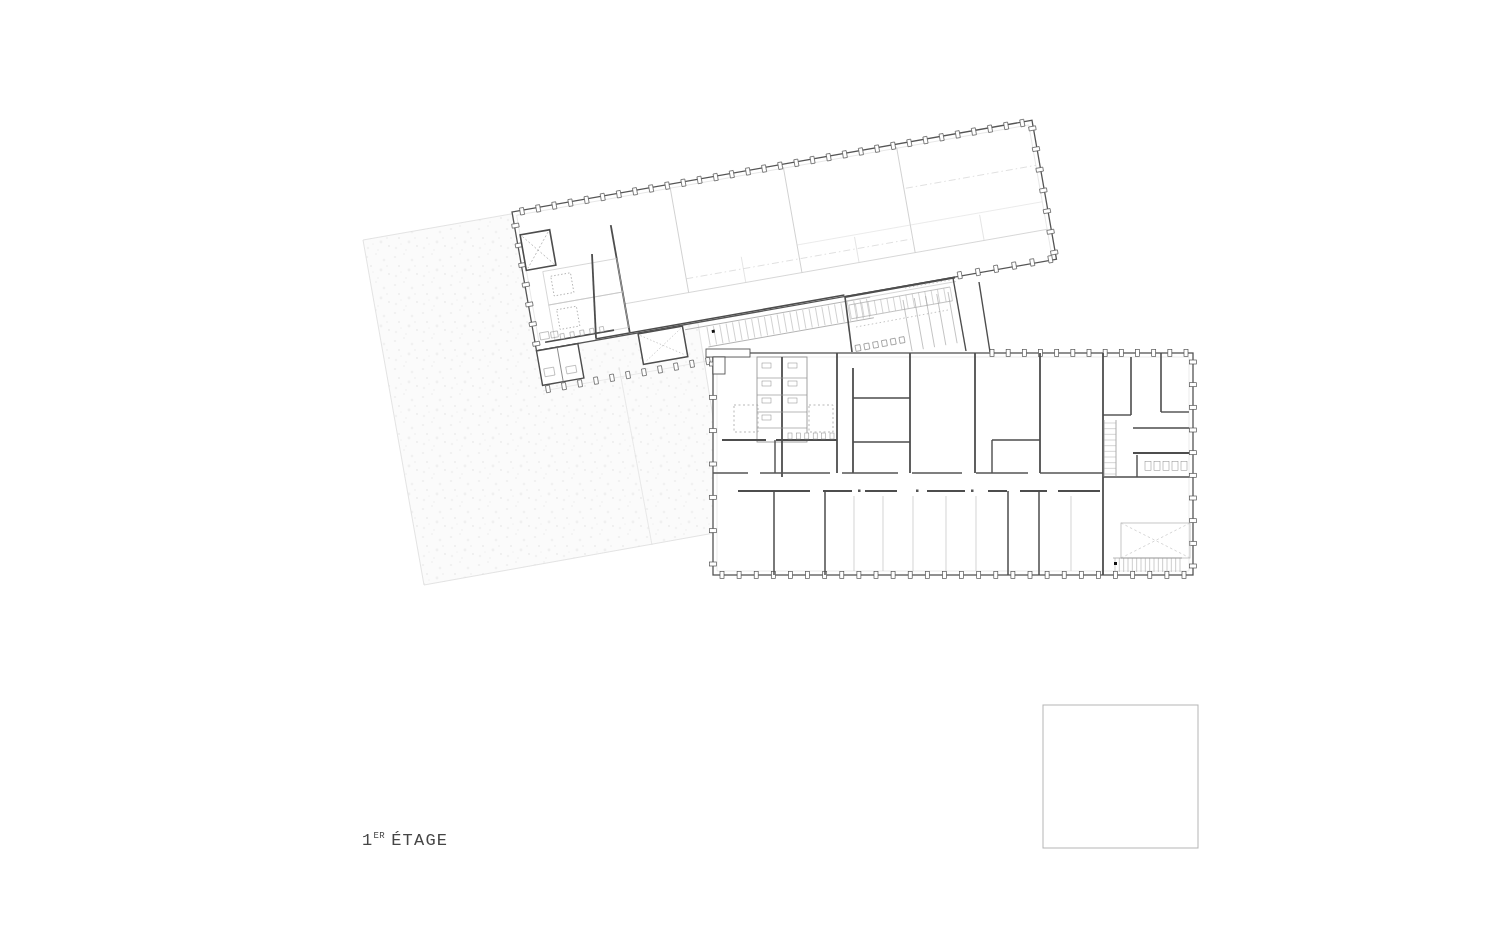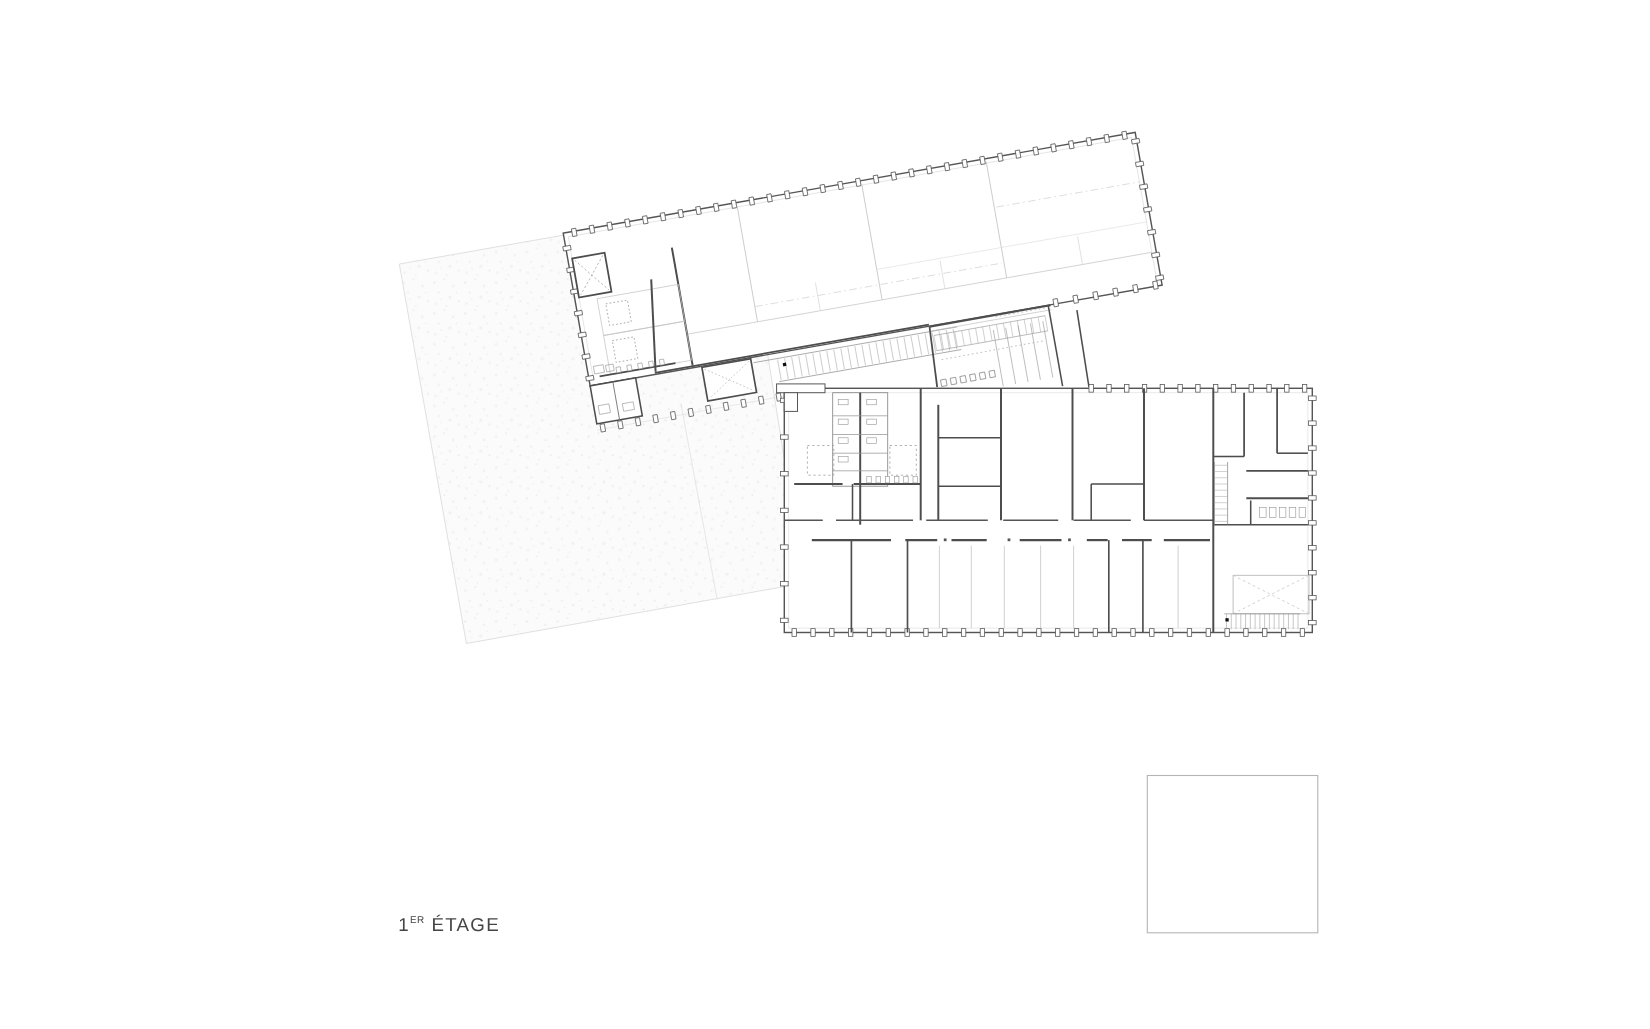--- a/index.html
+++ b/index.html
@@ -1,20 +1,20 @@
 <!DOCTYPE html>
 <html><head>
 <meta charset="utf-8">
 <style>
   html,body{margin:0;padding:0;background:#ffffff;}
   body{width:1500px;height:935px;position:relative;overflow:hidden;
        font-family:"Liberation Sans", sans-serif;}
   #plan{position:absolute;left:0;top:0;}
   .floor-label{position:absolute;left:362px;top:831px;color:#454545;
-    font-size:17px;letter-spacing:1.2px;font-weight:400;}
+    font-size:17px;letter-spacing:1.2px;font-weight:400;font-family:Liberation Mono, monospace;}
   .floor-label sup{font-size:9px;letter-spacing:0.5px;vertical-align:7px;}
   .floor-label .floor-name{margin-left:6px;}
 </style>
 </head>
 <body>
 
 <svg id="plan" width="1500" height="935" viewBox="0 0 1500 935" xmlns="http://www.w3.org/2000/svg">
   <defs>
     <pattern id="speckle" width="28" height="28" patternUnits="userSpaceOnUse">
       <rect width="28" height="28" fill="#fbfbfb"></rect>

